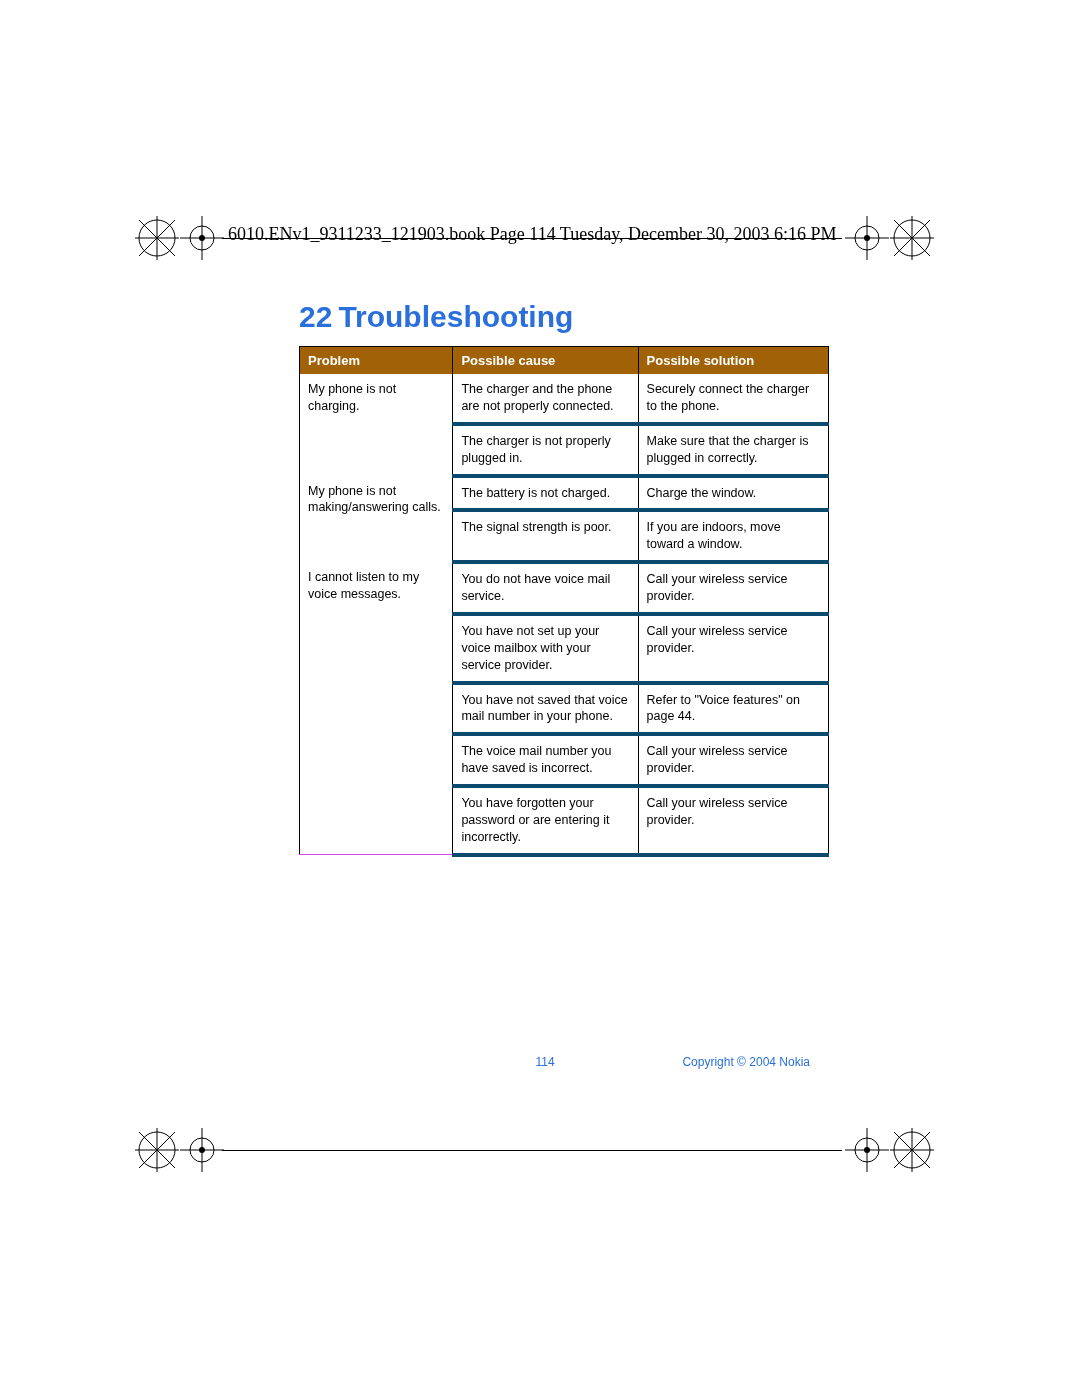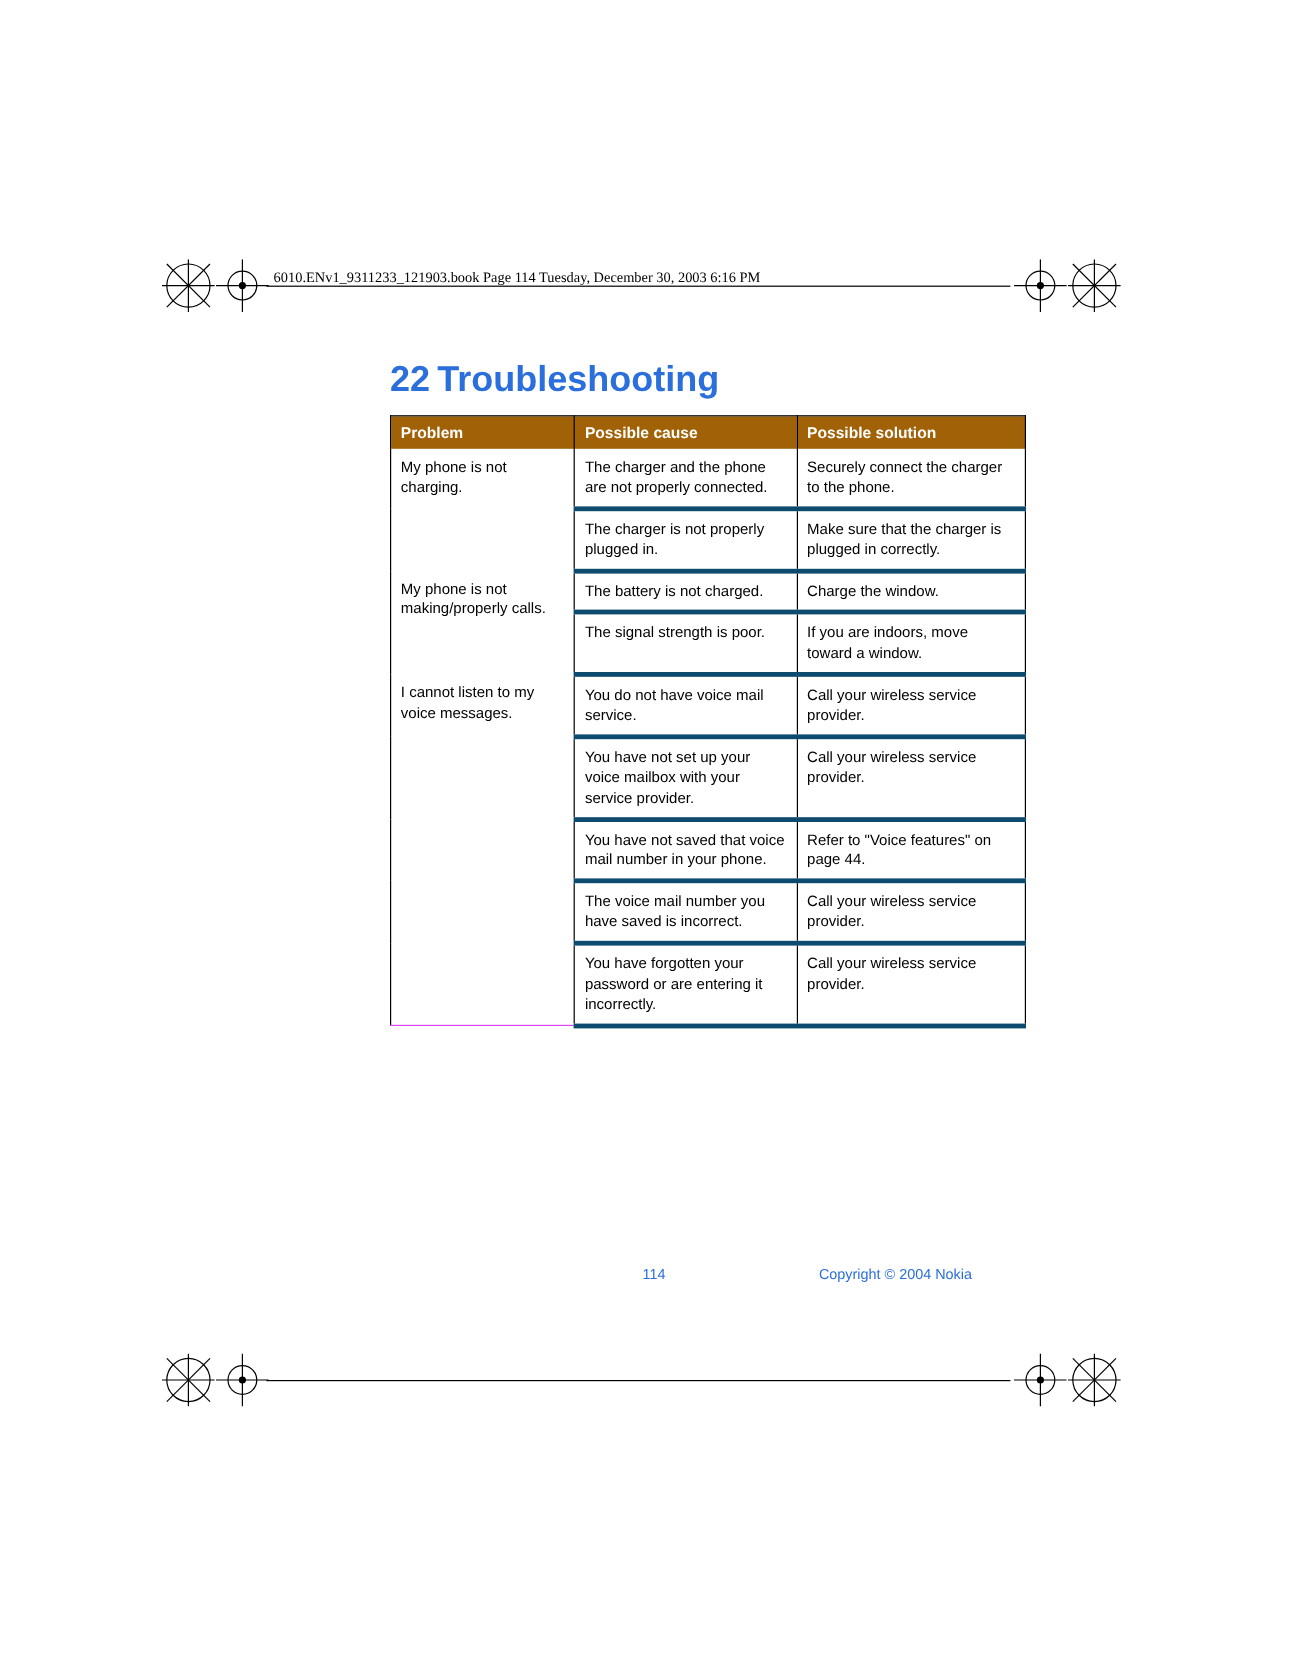--- a/index.html
+++ b/index.html
@@ -15,27 +15,27 @@
   .crop-mark {
     position: absolute;
   }
   .crop-mark svg { display: block; }
   .header-line {
     position: absolute;
     border-top: 1px solid #000;
   }
   .header-text {
     position: absolute;
-    font-size: 12px;
+    font-size: 18px;
     color: #000;
     font-family: "Times New Roman", serif;
   }
   .content {
     position: absolute;
-    left: 292px;
+    left: 266px;
     top: 300px;
     width: 530px;
     padding-left: 33px;
   }
   .chapter-title {
     font-size: 30px;
     font-weight: bold;
     color: #2a6fdb;
     margin: 0 0 12px 0;
   }
@@ -156,21 +156,21 @@
       <tr>
         <td class="problem-cell" rowspan="2">My phone is not charging.</td>
         <td>The charger and the phone are not properly connected.</td>
         <td>Securely connect the charger to the phone.</td>
       </tr>
       <tr>
         <td>The charger is not properly plugged in.</td>
         <td>Make sure that the charger is plugged in correctly.</td>
       </tr>
       <tr>
-        <td class="problem-cell" rowspan="2">My phone is not making/properly calls.</td>
+        <td class="problem-cell" rowspan="2">My phone is not making/answering calls.</td>
         <td>The battery is not charged.</td>
         <td>Charge the window.</td>
       </tr>
       <tr>
         <td>The signal strength is poor.</td>
         <td>If you are indoors, move toward a window.</td>
       </tr>
       <tr>
         <td class="problem-cell last" rowspan="5">I cannot listen to my voice messages.</td>
         <td>You do not have voice mail service.</td>

